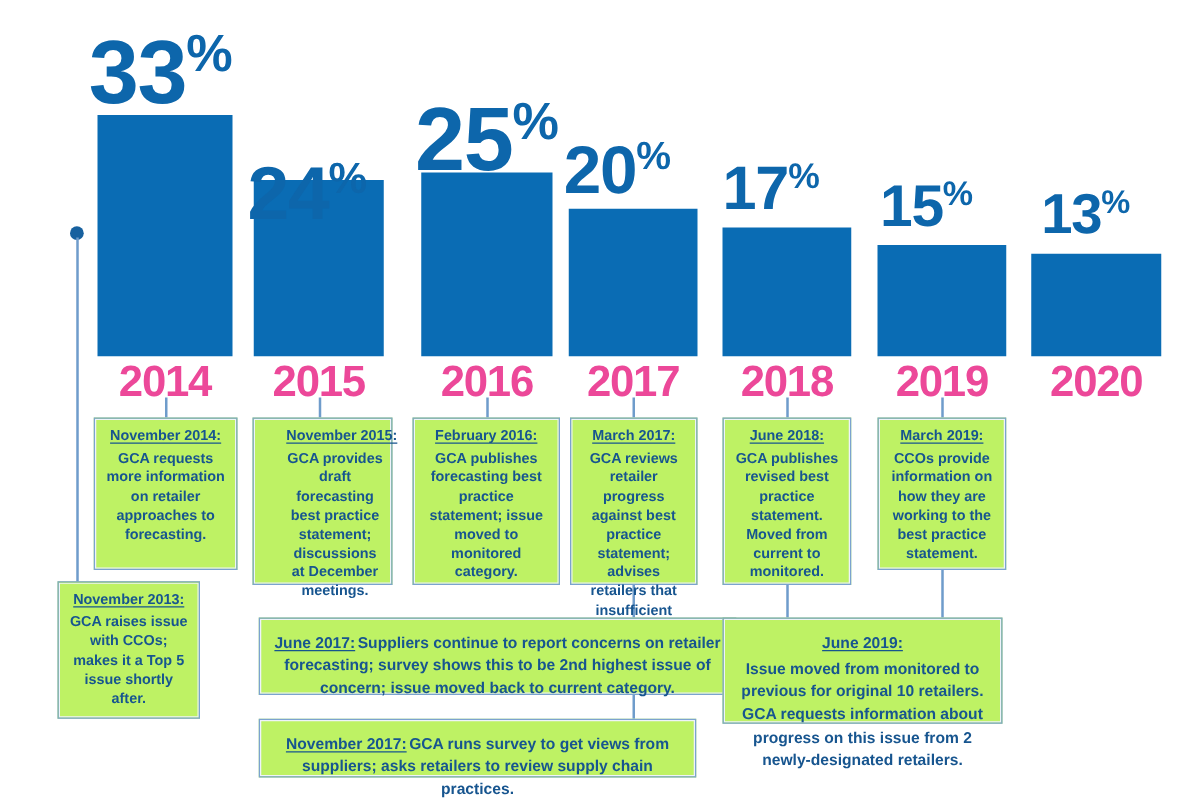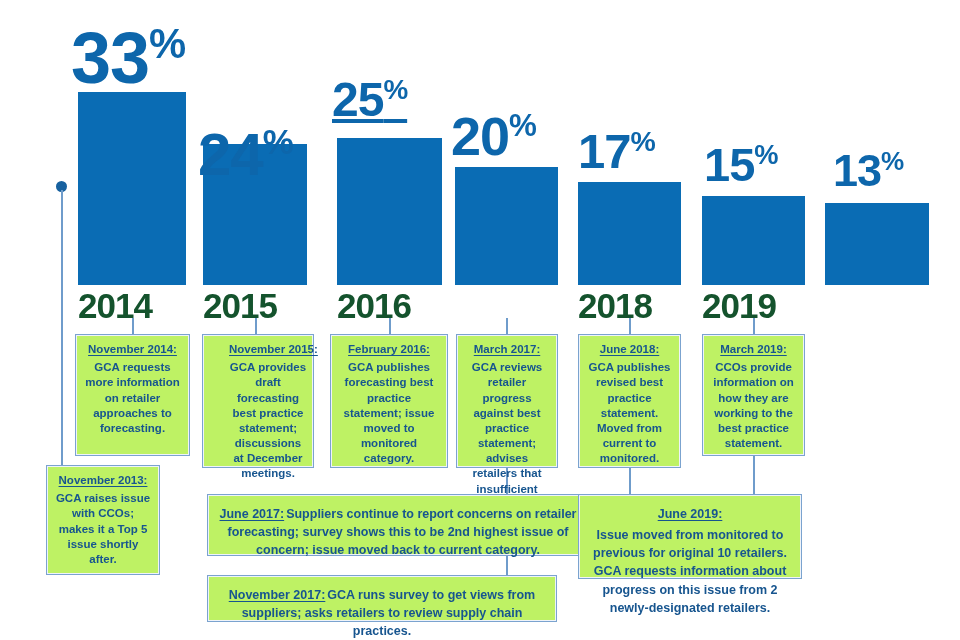--- a/index.html
+++ b/index.html
@@ -38,23 +38,23 @@
   .pct .num { font-size: 100%; }
   .pct .sym {
     font-size: 58%;
     vertical-align: super;
     letter-spacing: -1px;
   }
   .year {
     position: absolute;
     font-weight: bold;
     font-size: 35px;
-    color: #14532d;
+    color: #ec4899;
     line-height: 1;
-    text-align: left;
+    text-align: center;
     letter-spacing: -1px;
     white-space: nowrap;
   }
 
   
   .vline {
     position: absolute;
     width: 2px;
     background: #6f9ccb;
   }
@@ -111,41 +111,43 @@
   <div class="bar" style="left:578px; top:182px; width:103px; height:103px;"></div>
   <div class="bar" style="left:702px; top:196px; width:103px; height:89px;"></div>
   <div class="bar" style="left:825px; top:203px; width:104px; height:82px;"></div>
 
   <div class="pct" style="left:71px; top:22px; font-size:72px;">
     <span class="num">33</span><span class="sym">%</span>
   </div>
   <div class="pct" style="left:198px; top:80px; font-size:60px;margin-top:45px;">
     <span class="num">24</span><span class="sym">%</span>
   </div>
-  <div class="pct" style="left:332px; top:76px; font-size:48px;text-decoration:underline;">
+  <div class="pct" style="left:332px; top:76px; font-size:72px;">
     <span class="num">25</span><span class="sym">%</span>
   </div>
   <div class="pct" style="left:451px; top:109px; font-size:54px;">
     <span class="num">20</span><span class="sym">%</span>
   </div>
   <div class="pct" style="left:578px; top:127px; font-size:49px;">
     <span class="num">17</span><span class="sym">%</span>
   </div>
   <div class="pct" style="left:704px; top:141px; font-size:47px;">
     <span class="num">15</span><span class="sym">%</span>
   </div>
   <div class="pct" style="left:833px; top:148px; font-size:45px;">
     <span class="num">13</span><span class="sym">%</span>
   </div>
 
   <div class="year" style="left:78px; top:288px; width:108px;">2014</div>
   <div class="year" style="left:203px; top:288px; width:104px;">2015</div>
   <div class="year" style="left:337px; top:288px; width:105px;">2016</div>
+  <div class="year" style="left:455px; top:288px; width:103px;">2017</div>
   <div class="year" style="left:578px; top:288px; width:103px;">2018</div>
   <div class="year" style="left:702px; top:288px; width:103px;">2019</div>
+  <div class="year" style="left:825px; top:288px; width:104px;">2020</div>
 
   <div class="dot" style="left:56px; top:181px;"></div>
   <div class="vline" style="left:61px; top:190px; height:287px;"></div>
 
   <div class="vline" style="left:132px; top:318px; height:16px;"></div>
   <div class="vline" style="left:255px; top:318px; height:16px;"></div>
   <div class="vline" style="left:389px; top:318px; height:16px;"></div>
   <div class="vline" style="left:506px; top:318px; height:16px;"></div>
   <div class="vline" style="left:629px; top:318px; height:16px;"></div>
   <div class="vline" style="left:753px; top:318px; height:16px;"></div>

